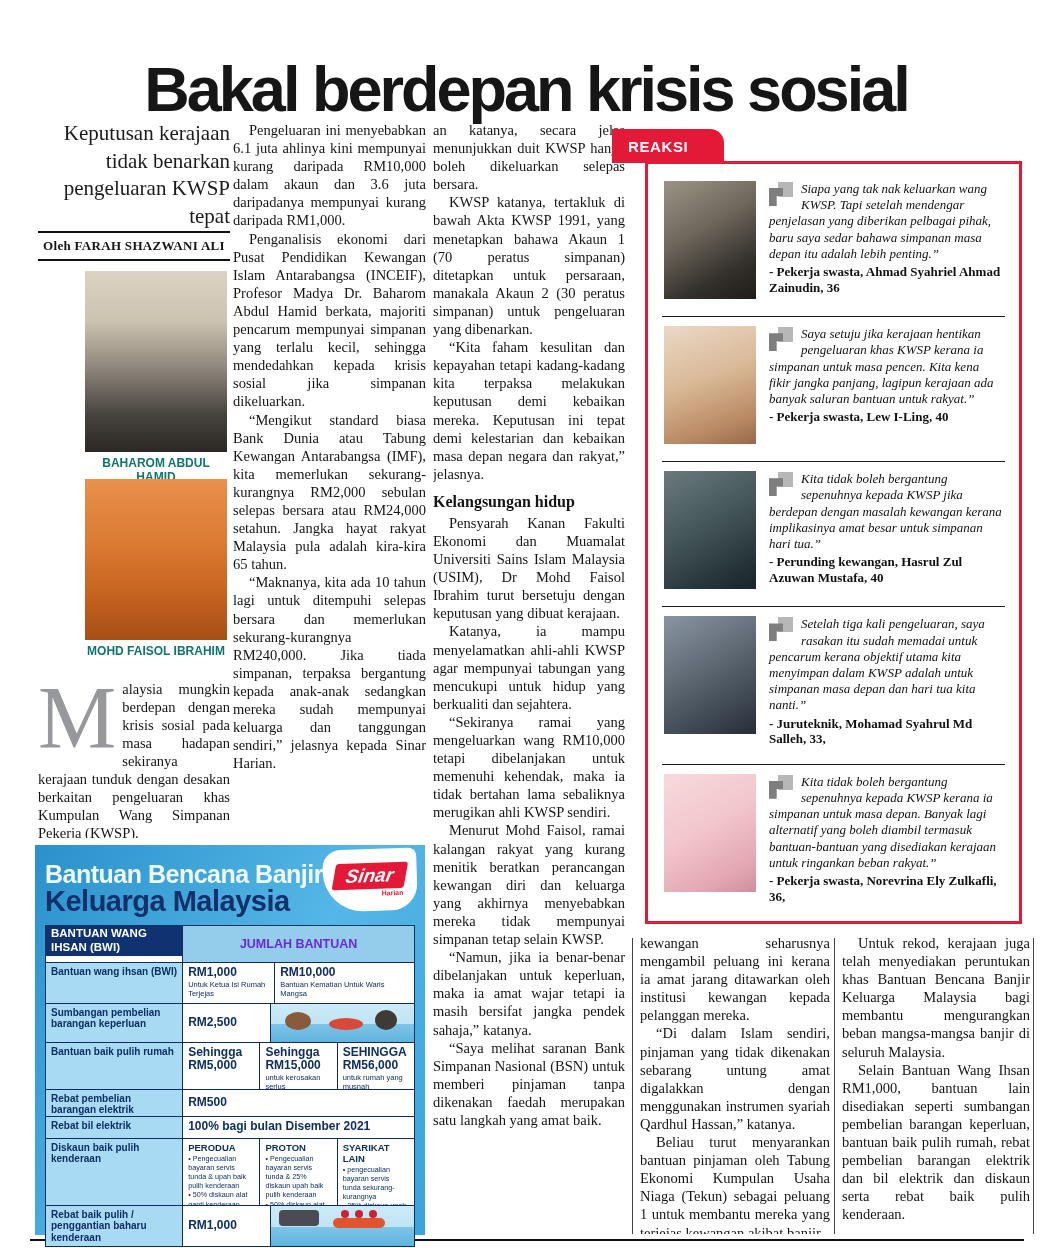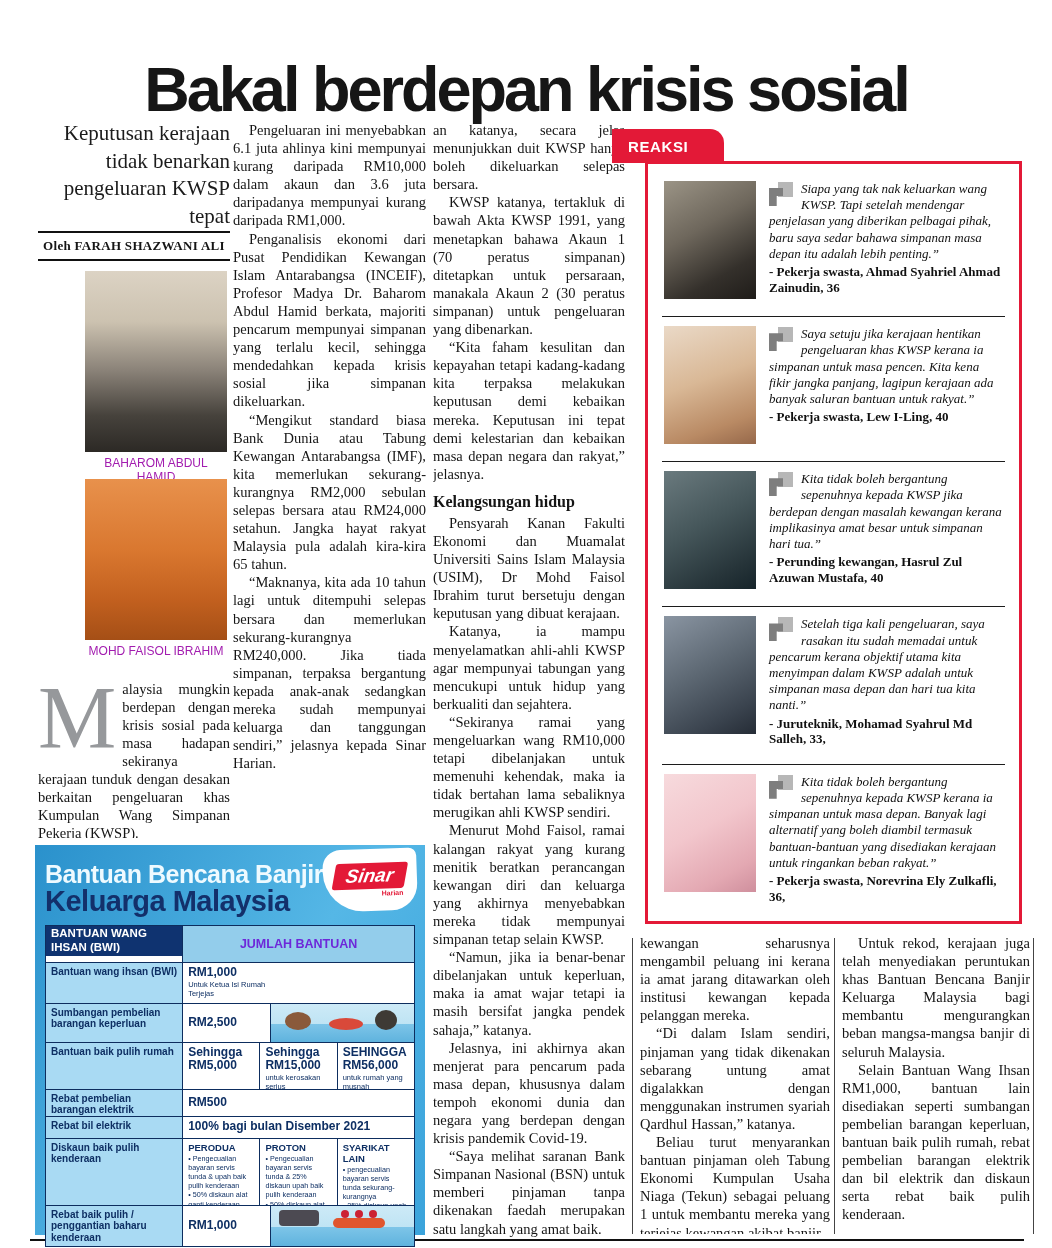--- a/index.html
+++ b/index.html
@@ -14,21 +14,21 @@
     font-size:21px;line-height:1.32;color:#1b1b1b;}
   .byline{position:absolute;left:38px;top:231px;width:192px;border-top:2px solid #111;
     border-bottom:2px solid #111;padding:5px 0;text-align:center;
     font-weight:bold;font-size:13px;letter-spacing:.3px;}
   .photo{position:absolute;overflow:hidden;}
   .photo-baharom{left:85px;top:271px;width:142px;height:181px;
     background:linear-gradient(180deg,#dcd3c4 0%,#ccc2b0 28%,#8a8278 55%,#46423c 80%,#2c2925 100%);}
   .photo-faisol{left:85px;top:479px;width:142px;height:161px;
     background:linear-gradient(180deg,#e8914c 0%,#d9772f 45%,#c2601f 75%,#a54f16 100%);}
   .photo-cap{position:absolute;width:142px;text-align:center;
-    font-family:"Liberation Sans",sans-serif;font-weight:normal;font-size:12px;color:#a21caf;}
+    font-family:"Liberation Sans",sans-serif;font-weight:bold;font-size:12px;color:#0f766e;}
   .cap1{left:85px;top:456px;}
   .cap2{left:85px;top:644px;}
   .lead{position:absolute;left:38px;top:680px;width:192px;height:158px;overflow:hidden;
     font-size:14.5px;line-height:18px;text-align:justify;}
   .dropcap{float:left;font-size:88px;line-height:70px;color:#96989b;margin:3px 6px 0 0;
     font-family:"Liberation Serif",serif;font-weight:normal;}
   
   .bodycol{position:absolute;overflow:hidden;}
   .col2{left:233px;top:121px;width:193px;height:722px;}
   .col3{left:433px;top:121px;width:192px;height:1116px;}
@@ -127,21 +127,20 @@
   <div class="bodycol col3">
     <p class="body noindent">an katanya, secara jelas menunjukkan duit KWSP hanya boleh dikeluarkan selepas bersara.</p>
     <p class="body">KWSP katanya, tertakluk di bawah Akta KWSP 1991, yang menetapkan bahawa Akaun 1 (70 peratus simpanan) ditetapkan untuk persaraan, manakala Akaun 2 (30 peratus simpanan) untuk pengeluaran yang dibenarkan.</p>
     <p class="body">“Kita faham kesulitan dan kepayahan tetapi kadang-kadang kita terpaksa melakukan keputusan demi kebaikan mereka. Keputusan ini tepat demi kelestarian dan kebaikan masa depan negara dan rakyat,” jelasnya.</p>
     <div class="subhead">Kelangsungan hidup</div>
     <p class="body">Pensyarah Kanan Fakulti Ekonomi dan Muamalat Universiti Sains Islam Malaysia (USIM), Dr Mohd Faisol Ibrahim turut bersetuju dengan keputusan yang dibuat kerajaan.</p>
     <p class="body">Katanya, ia mampu menyelamatkan ahli-ahli KWSP agar mempunyai tabungan yang mencukupi untuk hidup yang berkualiti dan sejahtera.</p>
     <p class="body">“Sekiranya ramai yang mengeluarkan wang RM10,000 tetapi dibelanjakan untuk memenuhi kehendak, maka ia tidak bertahan lama sebaliknya merugikan ahli KWSP sendiri.</p>
     <p class="body">Menurut Mohd Faisol, ramai kalangan rakyat yang kurang menitik beratkan perancangan kewangan diri dan keluarga yang akhirnya menyebabkan mereka tidak mempunyai simpanan tetap selain KWSP.</p>
     <p class="body">“Namun, jika ia benar-benar dibelanjakan untuk keperluan, maka ia amat wajar tetapi ia masih bersifat jangka pendek sahaja,” katanya.</p>
-    <p class="body">Jelasnya, ini akhirnya akan menjerat para pencarum pada masa depan, khususnya dalam tempoh ekonomi dunia dan negara yang berdepan dengan krisis pandemik Covid-19.</p>
     <p class="body">“Saya melihat saranan Bank Simpanan Nasional (BSN) untuk memberi pinjaman tanpa dikenakan faedah merupakan satu langkah yang amat baik.</p>
 
   </div>
 
   <div class="reaksi-tab">REAKSI</div>
   <div class="reaksi-box">
 
     <div class="entry">
       <div class="q-photo ph-r1"></div>
       <div class="q-body">
@@ -217,20 +216,24 @@
         <div class="icell ihead-l">BANTUAN WANG IHSAN (BWI)</div>
         <div class="icell ihead-r">JUMLAH BANTUAN</div>
       </div>
 
       <div class="irow" style="height:40px;">
         <div class="icell ilabel">Bantuan wang ihsan (BWI)</div>
         <div class="icell" style="width:25%;">
           <div class="ival">RM1,000</div>
           <div class="idesc">Untuk Ketua Isi Rumah Terjejas</div>
         </div>
+        <div class="icell" style="flex:1;">
+          <div class="ival">RM10,000</div>
+          <div class="idesc">Bantuan Kematian Untuk Waris Mangsa</div>
+        </div>
       </div>
 
       <div class="irow" style="height:38px;">
         <div class="icell ilabel">Sumbangan pembelian barangan keperluan</div>
         <div class="icell" style="width:24%;display:flex;align-items:center;">
           <div class="ival">RM2,500</div>
         </div>
         <div class="illus">
           <div class="blob" style="left:14px;top:8px;width:26px;height:18px;background:#8a5a3b;"></div>
           <div class="blob" style="left:58px;top:14px;width:34px;height:12px;background:#d9493a;"></div>

